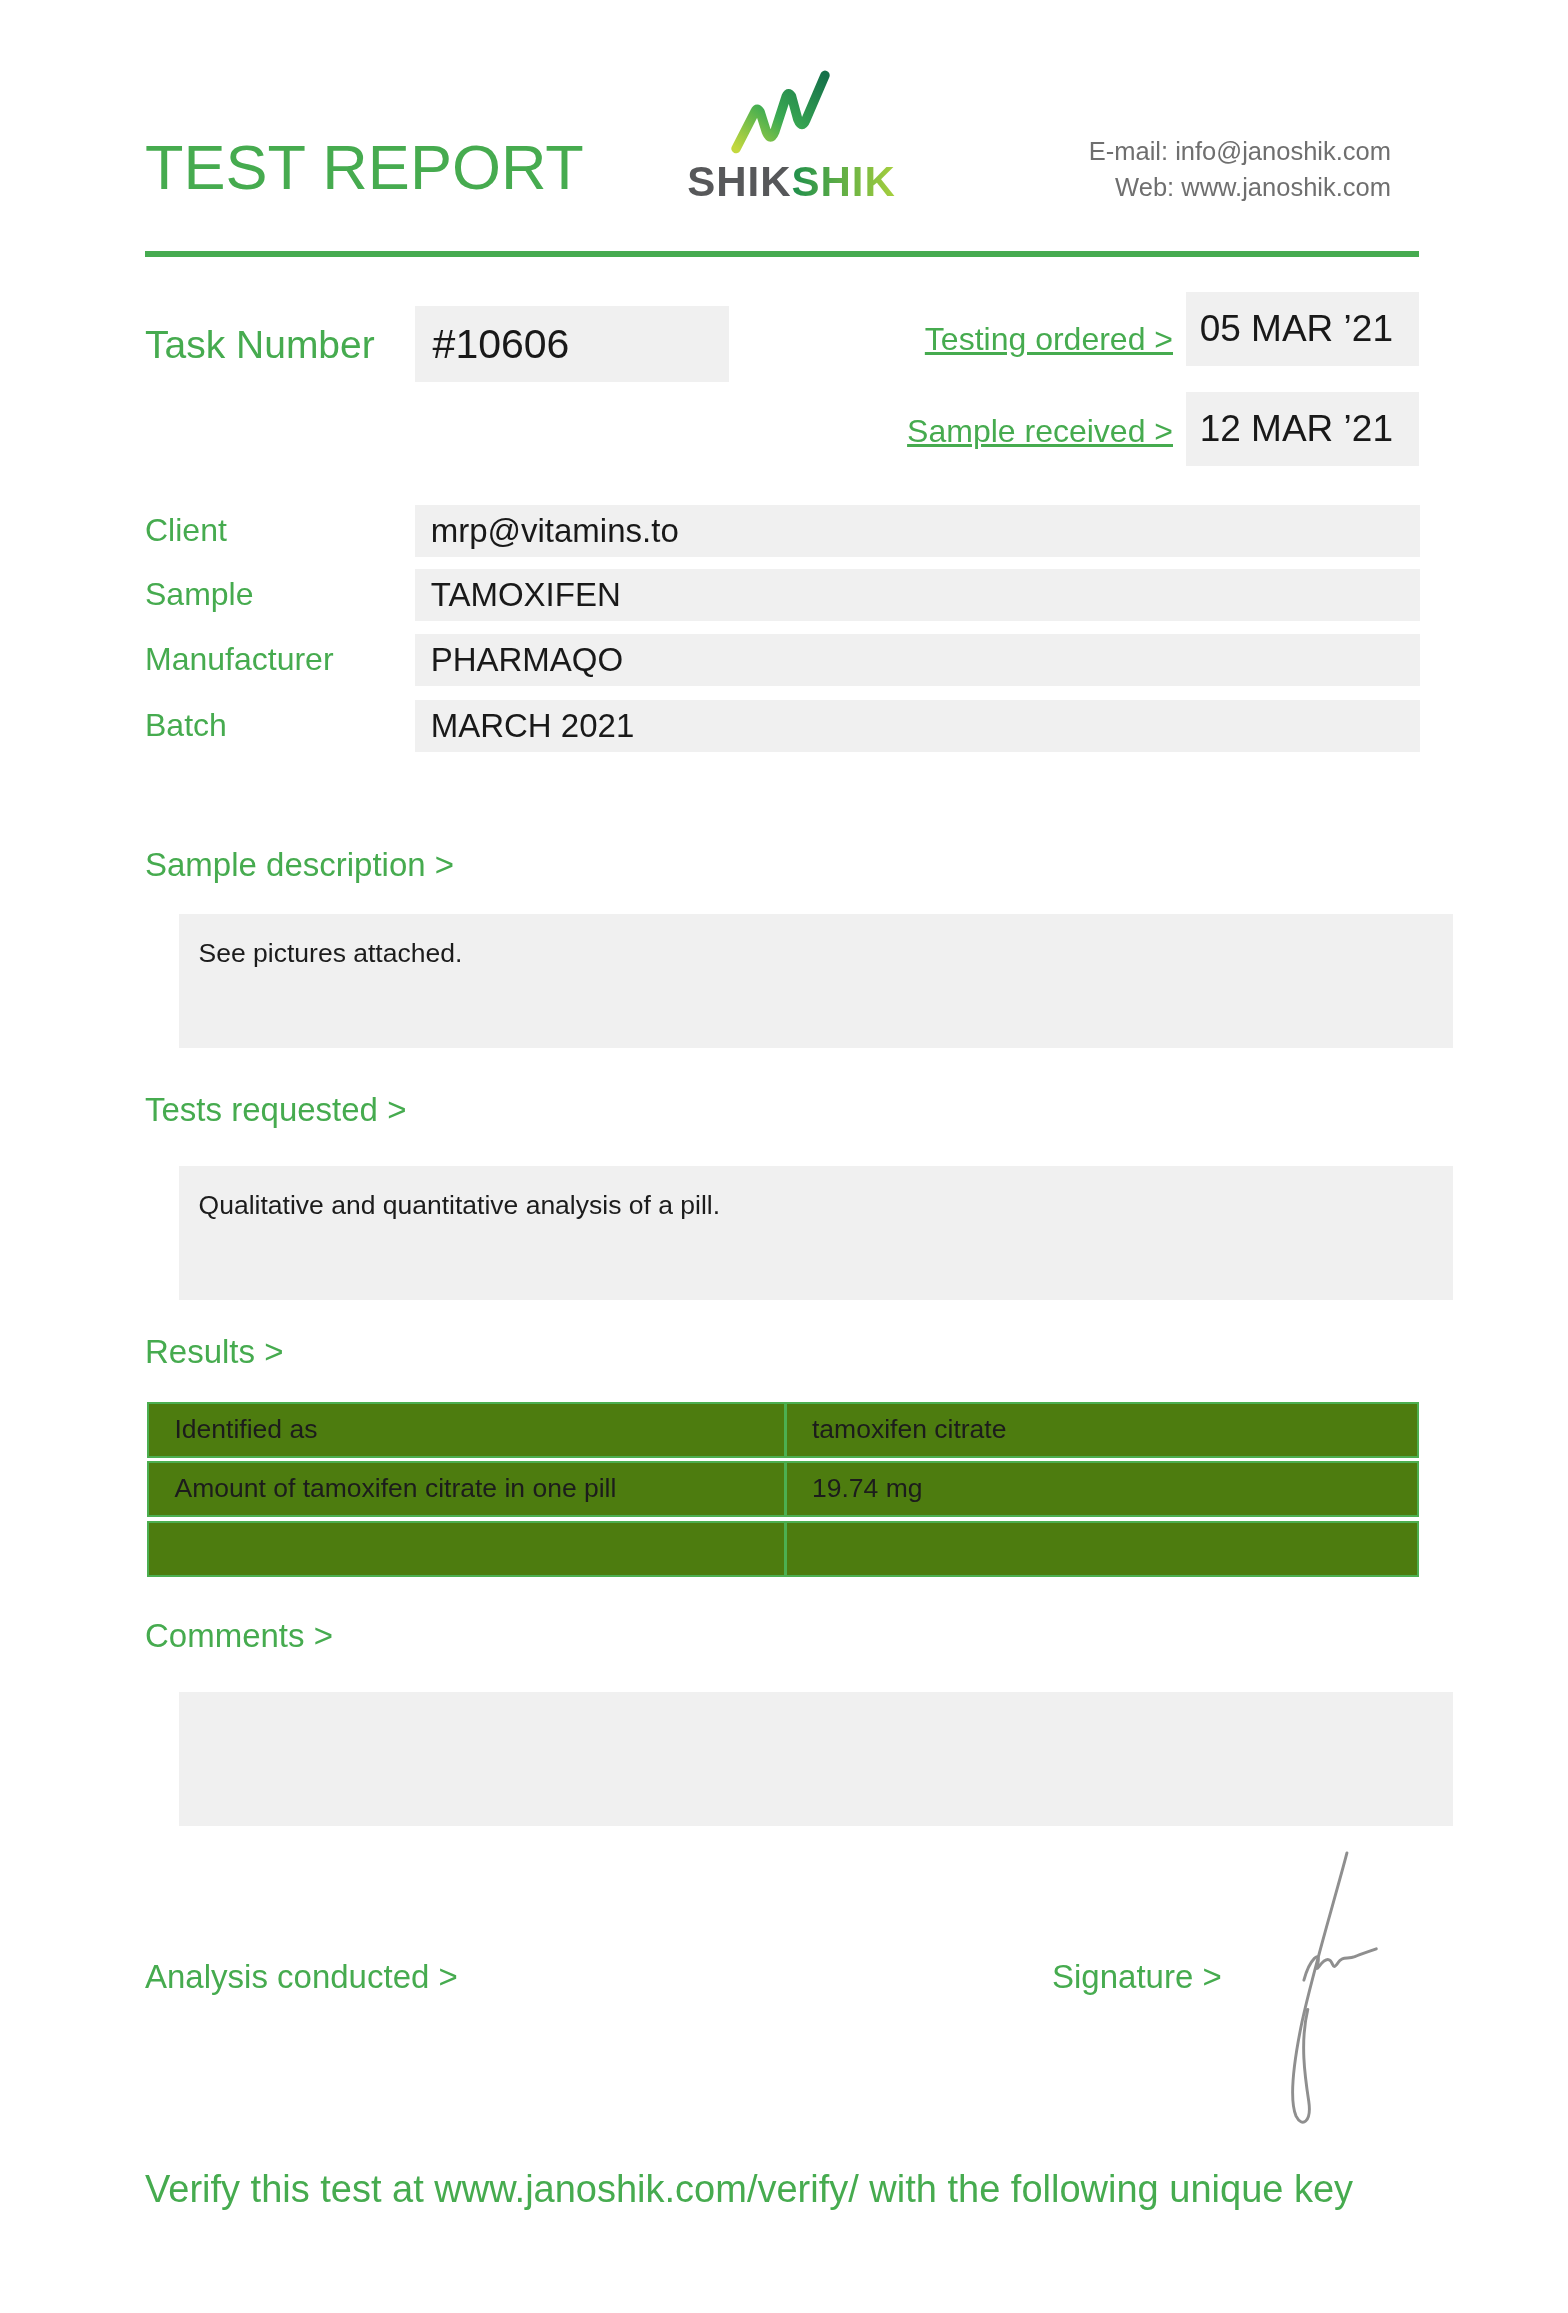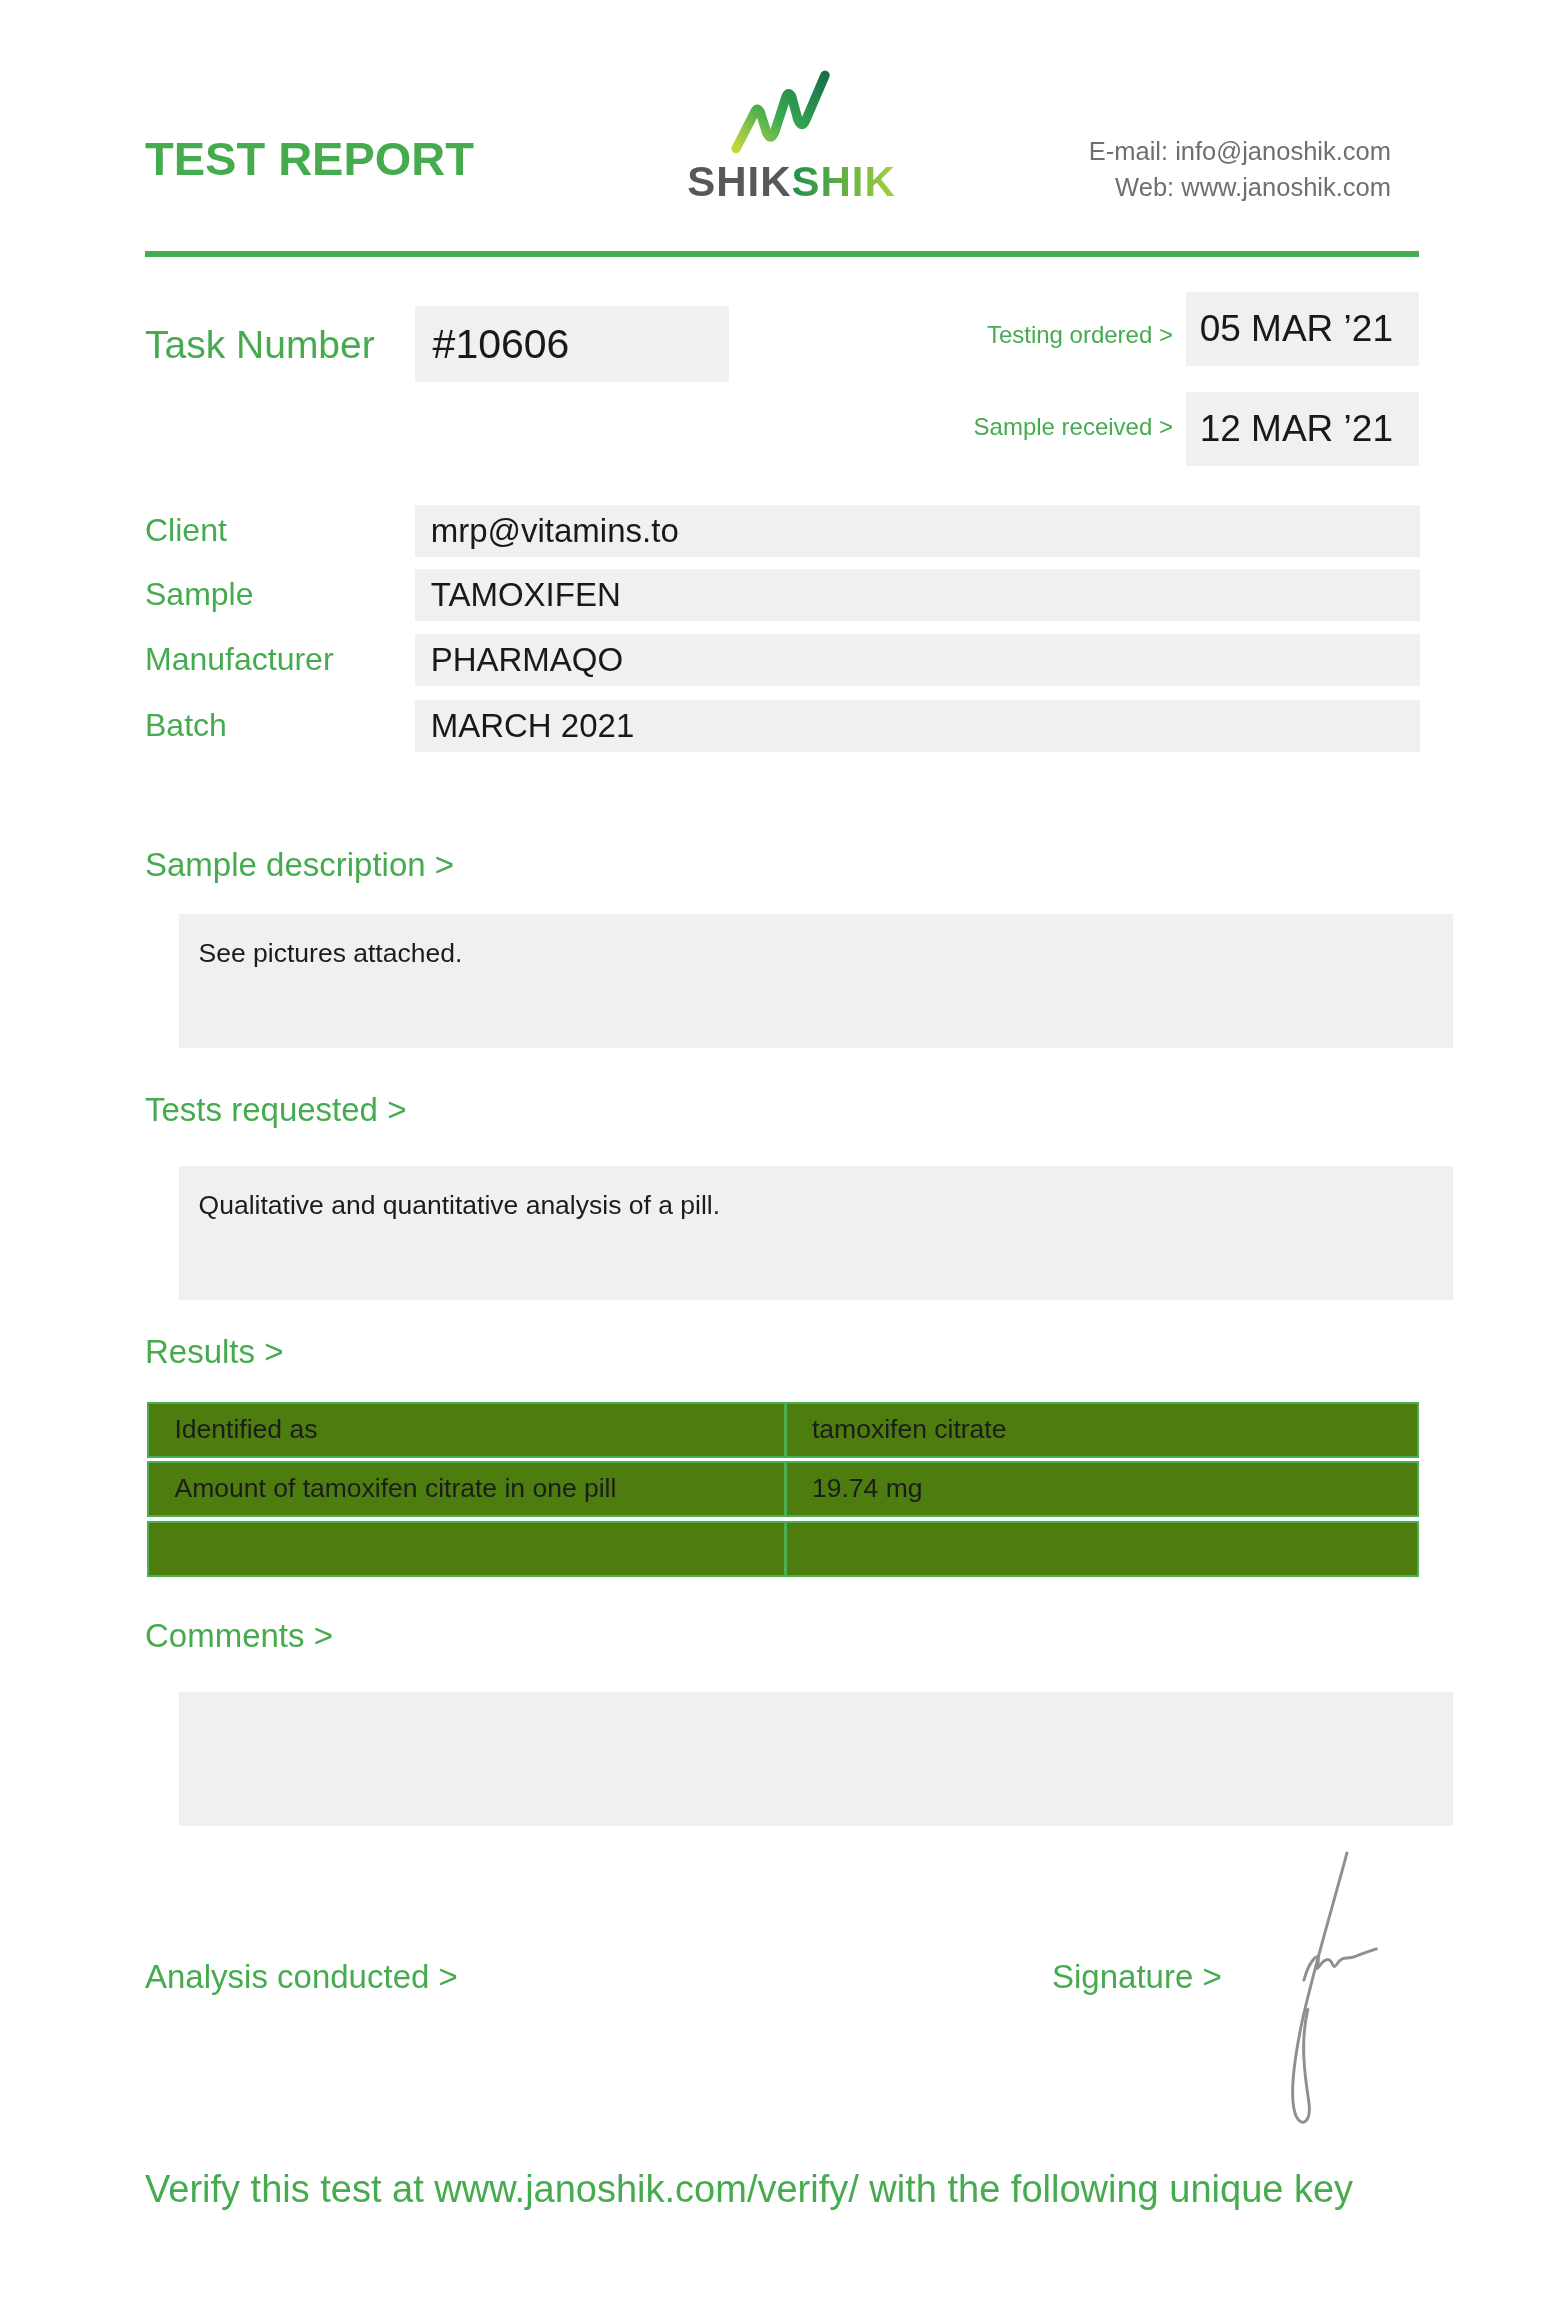--- a/index.html
+++ b/index.html
@@ -5,35 +5,35 @@
   html,body{margin:0;padding:0;background:#fff;}
   .page{
     position:relative;width:1568px;height:2313px;background:#ffffff;
     font-family:"Liberation Sans",sans-serif;overflow:hidden;
   }
   .abs{position:absolute;}
   .green{color:#46ab4f;}
   .graybox{position:absolute;background:#f0f0f0;box-sizing:border-box;}
 
   
-  .report-title{left:145px;top:131px;font-size:47px;letter-spacing:0px;color:#46ab4f;font-weight:bold;}
+  .report-title{left:145px;top:131px;font-size:63px;letter-spacing:0px;color:#46ab4f;}
   .logo-wrap{left:674px;top:69px;width:235px;height:147px;text-align:center;}
   .logo-icon{display:block;margin:0 auto;}
   .logo-text{font-size:42px;font-weight:bold;letter-spacing:1px;line-height:45px;}
   .logo-jano{color:#57585a;}
   .logo-shik{color:#3aa74f;background:linear-gradient(90deg,#1f8f4c,#a8d03e);
     -webkit-background-clip:text;background-clip:text;-webkit-text-fill-color:transparent;}
   .contact{left:999px;top:133px;width:392px;text-align:right;font-size:25.5px;
     line-height:36px;color:#6f6f6f;}
   .divider{left:145px;top:251px;width:1274px;height:5.9px;background:#46ab50;}
 
   
   .task-label{left:145px;top:323px;font-size:39px;}
   .task-box{left:415px;top:306px;width:314px;height:76px;font-size:41px;line-height:76px;padding-left:17.6px;color:#191919;}
-  .date-label{left:804px;width:369px;text-align:right;font-size:24px;color:#46ab4f;}
+  .date-label{left:804px;width:369px;text-align:right;font-size:32px;color:#46ab4f;text-decoration:underline;}
   .date-label.l1{top:321px;}
   .date-label.l2{top:413px;}
   .date-box{left:1186px;width:233px;height:74px;font-size:37px;line-height:74px;padding-left:13.7px;color:#191919;}
   .date-box.b1{top:292px;}
   .date-box.b2{top:392px;}
 
   
   .info-label{left:145px;font-size:32px;color:#46ab4f;}
   .info-box{left:415px;width:1005px;height:52px;font-size:33px;line-height:52px;padding-left:15.7px;color:#191919;}
 

